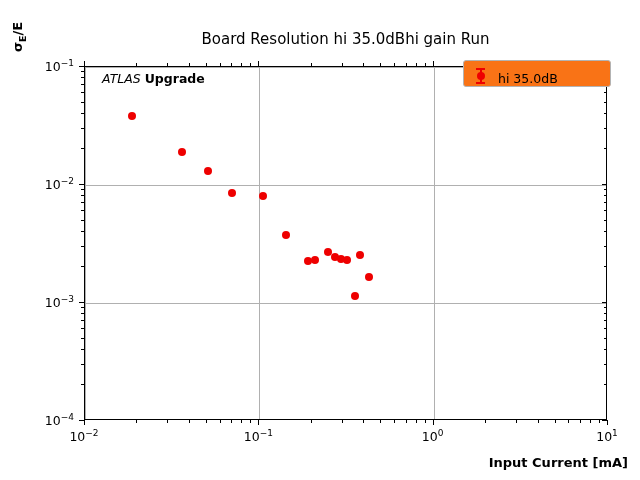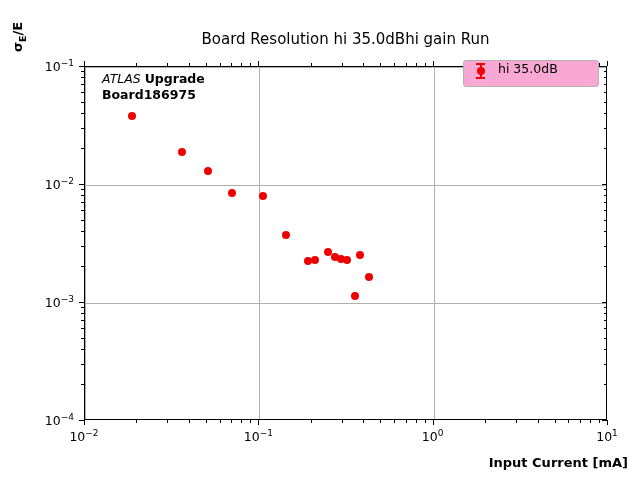--- a/index.html
+++ b/index.html
@@ -195,28 +195,28 @@
     font-style: italic;
     font-weight: normal;
   }
   #annotation .bold { font-weight: bold; }
 
   
   #legend {
     position: absolute;
     left: 463px;
     top: 60px;
-    width: 136px;
+    width: 148px;
     height: 27px;
     box-sizing: border-box;
     border: 1px solid #b3b3b3;
     border-radius: 3px;
-    background: #f9a8d4;
+    background: #f97316;
     display: flex;
-    align-items: flex-start;
+    align-items: flex-end;
     z-index: 5;
     box-shadow: 0 0 0 0 rgba(0,0,0,0);
   }
   #legend-marker {
     position: relative;
     width: 34px;
     height: 20px;
     flex: 0 0 auto;
   }
   #legend-marker .bar {
@@ -413,21 +413,20 @@
       <div class="yticklabel" style="top: 302px;">10<span class="exp">−3</span></div>
       <div class="yticklabel" style="top: 420px;">10<span class="exp">−4</span></div>
     </div>
 
   <div id="xlabel">Input Current [mA]</div>
 
   <div id="ylabel"><span>σ</span><span class="sub">E</span><span>/E</span></div>
 
   <div id="annotation">
     <div class="ln"><span class="atlas">ATLAS</span><span> </span><span class="bold">Upgrade</span></div>
-    <div class="ln bold">Board186975</div>
   </div>
 
   <div id="legend">
     <div id="legend-marker">
       <div class="cap-t"></div>
       <div class="bar"></div>
       <div class="cap-b"></div>
       <div class="dot"></div>
     </div>
     <div id="legend-label">hi 35.0dB</div>

